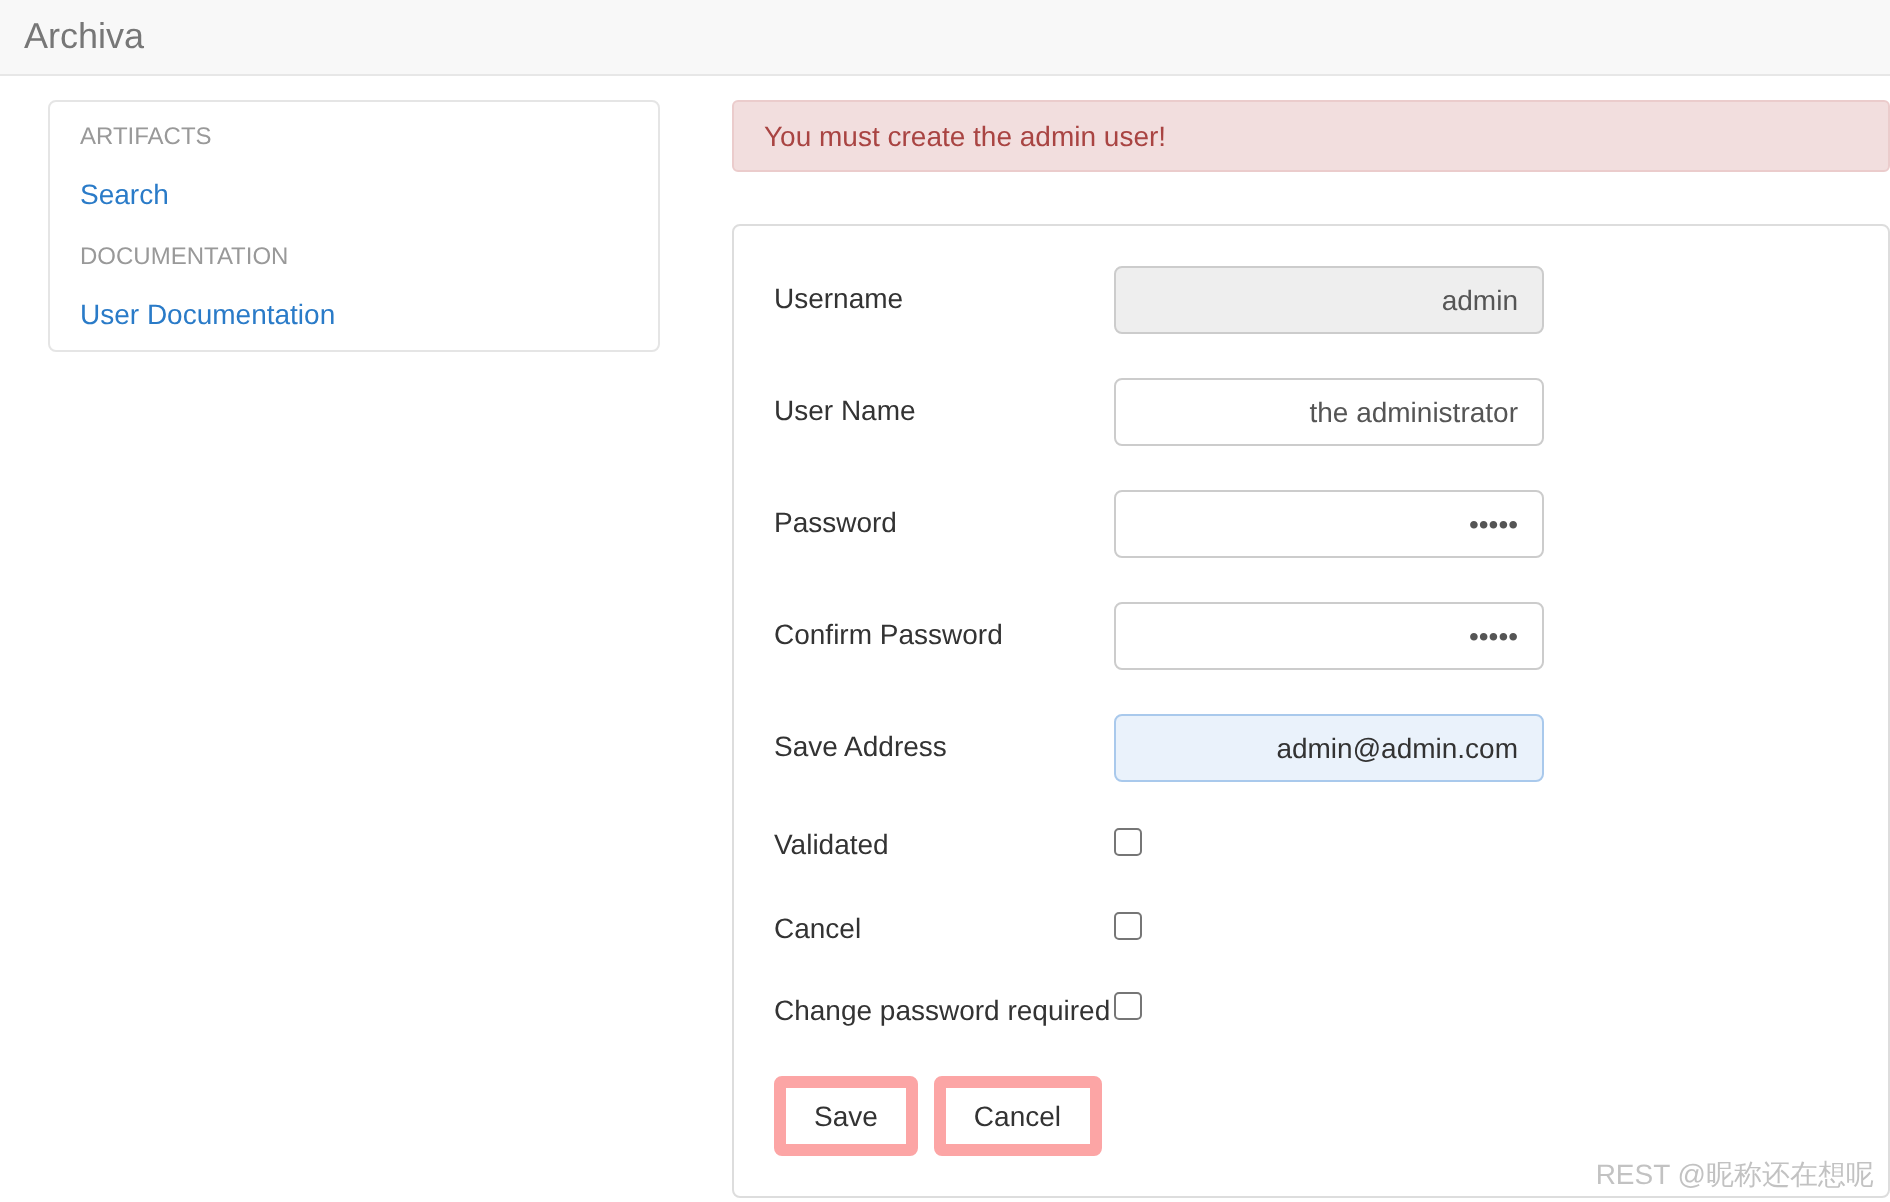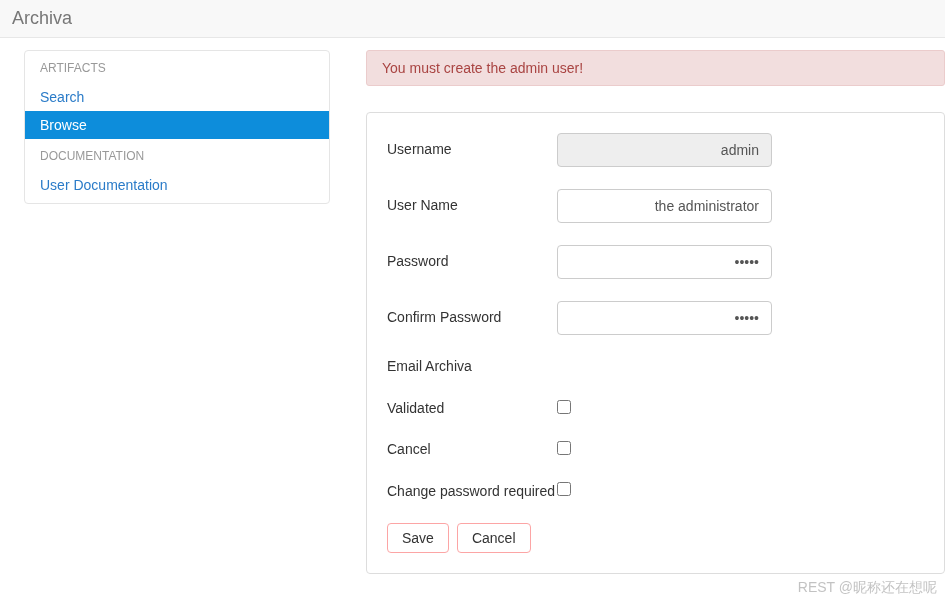--- a/index.html
+++ b/index.html
@@ -107,21 +107,21 @@
     .checkbox-input{
       width:14px; height:14px;
     }
     .button-row{
       display:flex;
       gap:8px;
       margin-top: 4px;
     }
     .btn{
       background:#fff;
-      border:1px solid #fca5a5;
+      border:6px solid #fca5a5;
       border-radius:4px;
       padding:6px 14px;
       font-size:14px;
       color:#333;
       cursor:pointer;
     }
     .watermark{
       position:fixed;
       right:8px;
       bottom:4px;
@@ -135,21 +135,20 @@
 
 <div class="topbar">
   <span class="brand">Archiva</span>
 </div>
 
 <div class="layout">
   <div class="sidebar-wrap">
     <div class="sidebar">
       <div class="sidebar-header">ARTIFACTS</div>
       <a class="sidebar-item"><span>Search</span></a>
-      <a class="sidebar-item active"><span>Browse</span></a>
       <div class="sidebar-header">DOCUMENTATION</div>
       <a class="sidebar-item"><span>User Documentation</span></a>
       <div class="sidebar-spacer"></div>
     </div>
   </div>
 
   <div class="main">
     <div class="alert">You must create the admin user!</div>
 
     <div class="panel">
@@ -176,21 +175,24 @@
       </div>
 
       <div class="form-row">
         <label class="form-label">Confirm Password</label>
         <div class="form-control-wrap">
           <input class="form-control" type="text" value="•••••" style="">
         </div>
       </div>
 
       <div class="form-row">
-        <label class="form-label">Email Archiva</label>
+        <label class="form-label">Save Address</label>
+        <div class="form-control-wrap">
+          <input class="form-control email-hl" value="admin@admin.com" style="">
+        </div>
       </div>
 
       <div class="form-row">
         <label class="form-label">Validated</label>
         <div class="form-control-wrap">
           <input type="checkbox" class="checkbox-input" style="">
         </div>
       </div>
 
       <div class="form-row">

